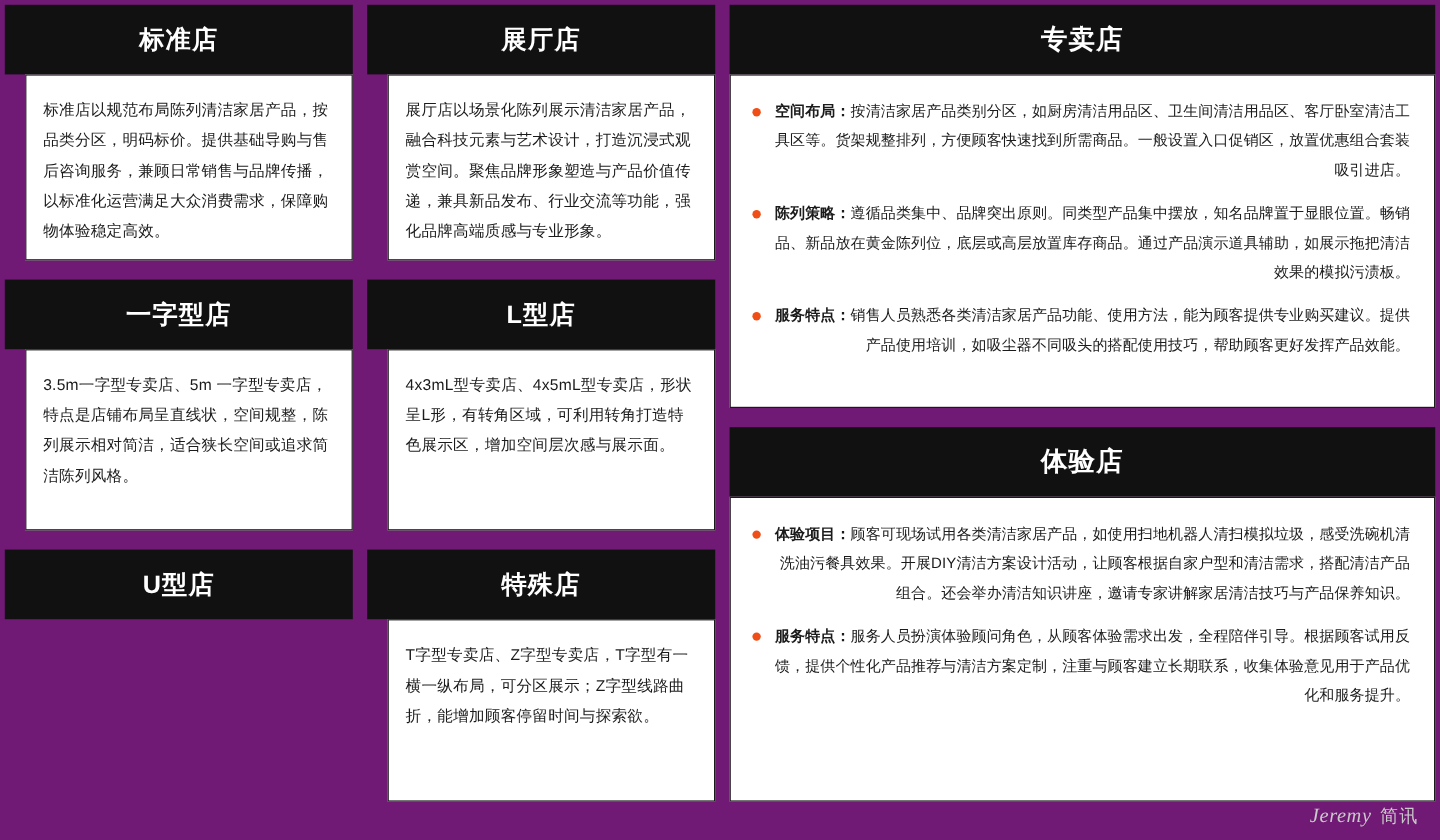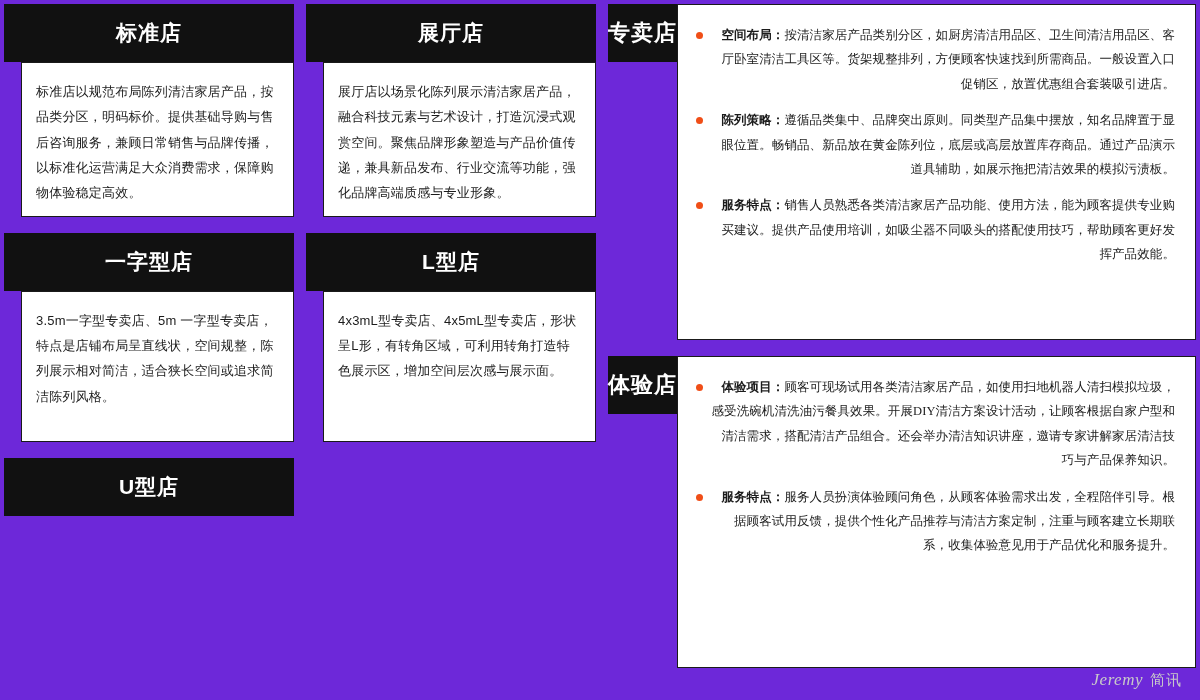--- a/index.html
+++ b/index.html
@@ -5,21 +5,21 @@
   * { box-sizing: border-box; }
   html, body {
     margin: 0; padding: 0;
     width: 1200px; height: 700px;
     background: #ffffff;
     font-family: "Liberation Sans", "DejaVu Sans", sans-serif;
   }
   #page {
     position: relative;
     width: 1200px; height: 700px;
-    background: #6d28d9;
+    background: #701a75;
     overflow: hidden;
   }
 
   
   .card-header {
     background: #111111;
     color: #ffffff;
     text-align: center;
     font-size: 21px;
     font-weight: 700;
@@ -61,21 +61,21 @@
 
   
   .right-col {
     position: absolute;
     left: 608px; top: 4px;
     width: 588px; height: 664px;
     display: flex;
     flex-direction: column;
     gap: 16px;
   }
-  .big-card { display: flex; flex-direction: row; font-family: Liberation Serif, serif; }
+  .big-card { display: flex; flex-direction: column; }
   .big-card.zhuanmai { height: 336px; }
   .big-card.tiyan   { flex: 1; }
   .big-card .card-header { height: 58px; font-size: 22px; }
   .big-card .card-body {
     flex: 1;
     padding: 18px 20px 14px 18px;
     font-size: 12.5px;
     line-height: 1.95;
     letter-spacing: 0.1px;
   }
@@ -142,20 +142,24 @@
 
     <div class="mini-card">
       <div class="card-header">L型店</div>
       <div class="card-body">4x3mL型专卖店、4x5mL型专卖店，形状呈L形，有转角区域，可利用转角打造特色展示区，增加空间层次感与展示面。</div>
     </div>
 
     <div class="mini-card">
       <div class="card-header">U型店</div>
     </div>
 
+    <div class="mini-card">
+      <div class="card-header">特殊店</div>
+      <div class="card-body">T字型专卖店、Z字型专卖店，T字型有一横一纵布局，可分区展示；Z字型线路曲折，能增加顾客停留时间与探索欲。</div>
+    </div>
 
   </div>
 
   <div class="right-col">
 
     <div class="big-card zhuanmai">
       <div class="card-header">专卖店</div>
       <div class="card-body">
 
         <div class="bullet-row">

